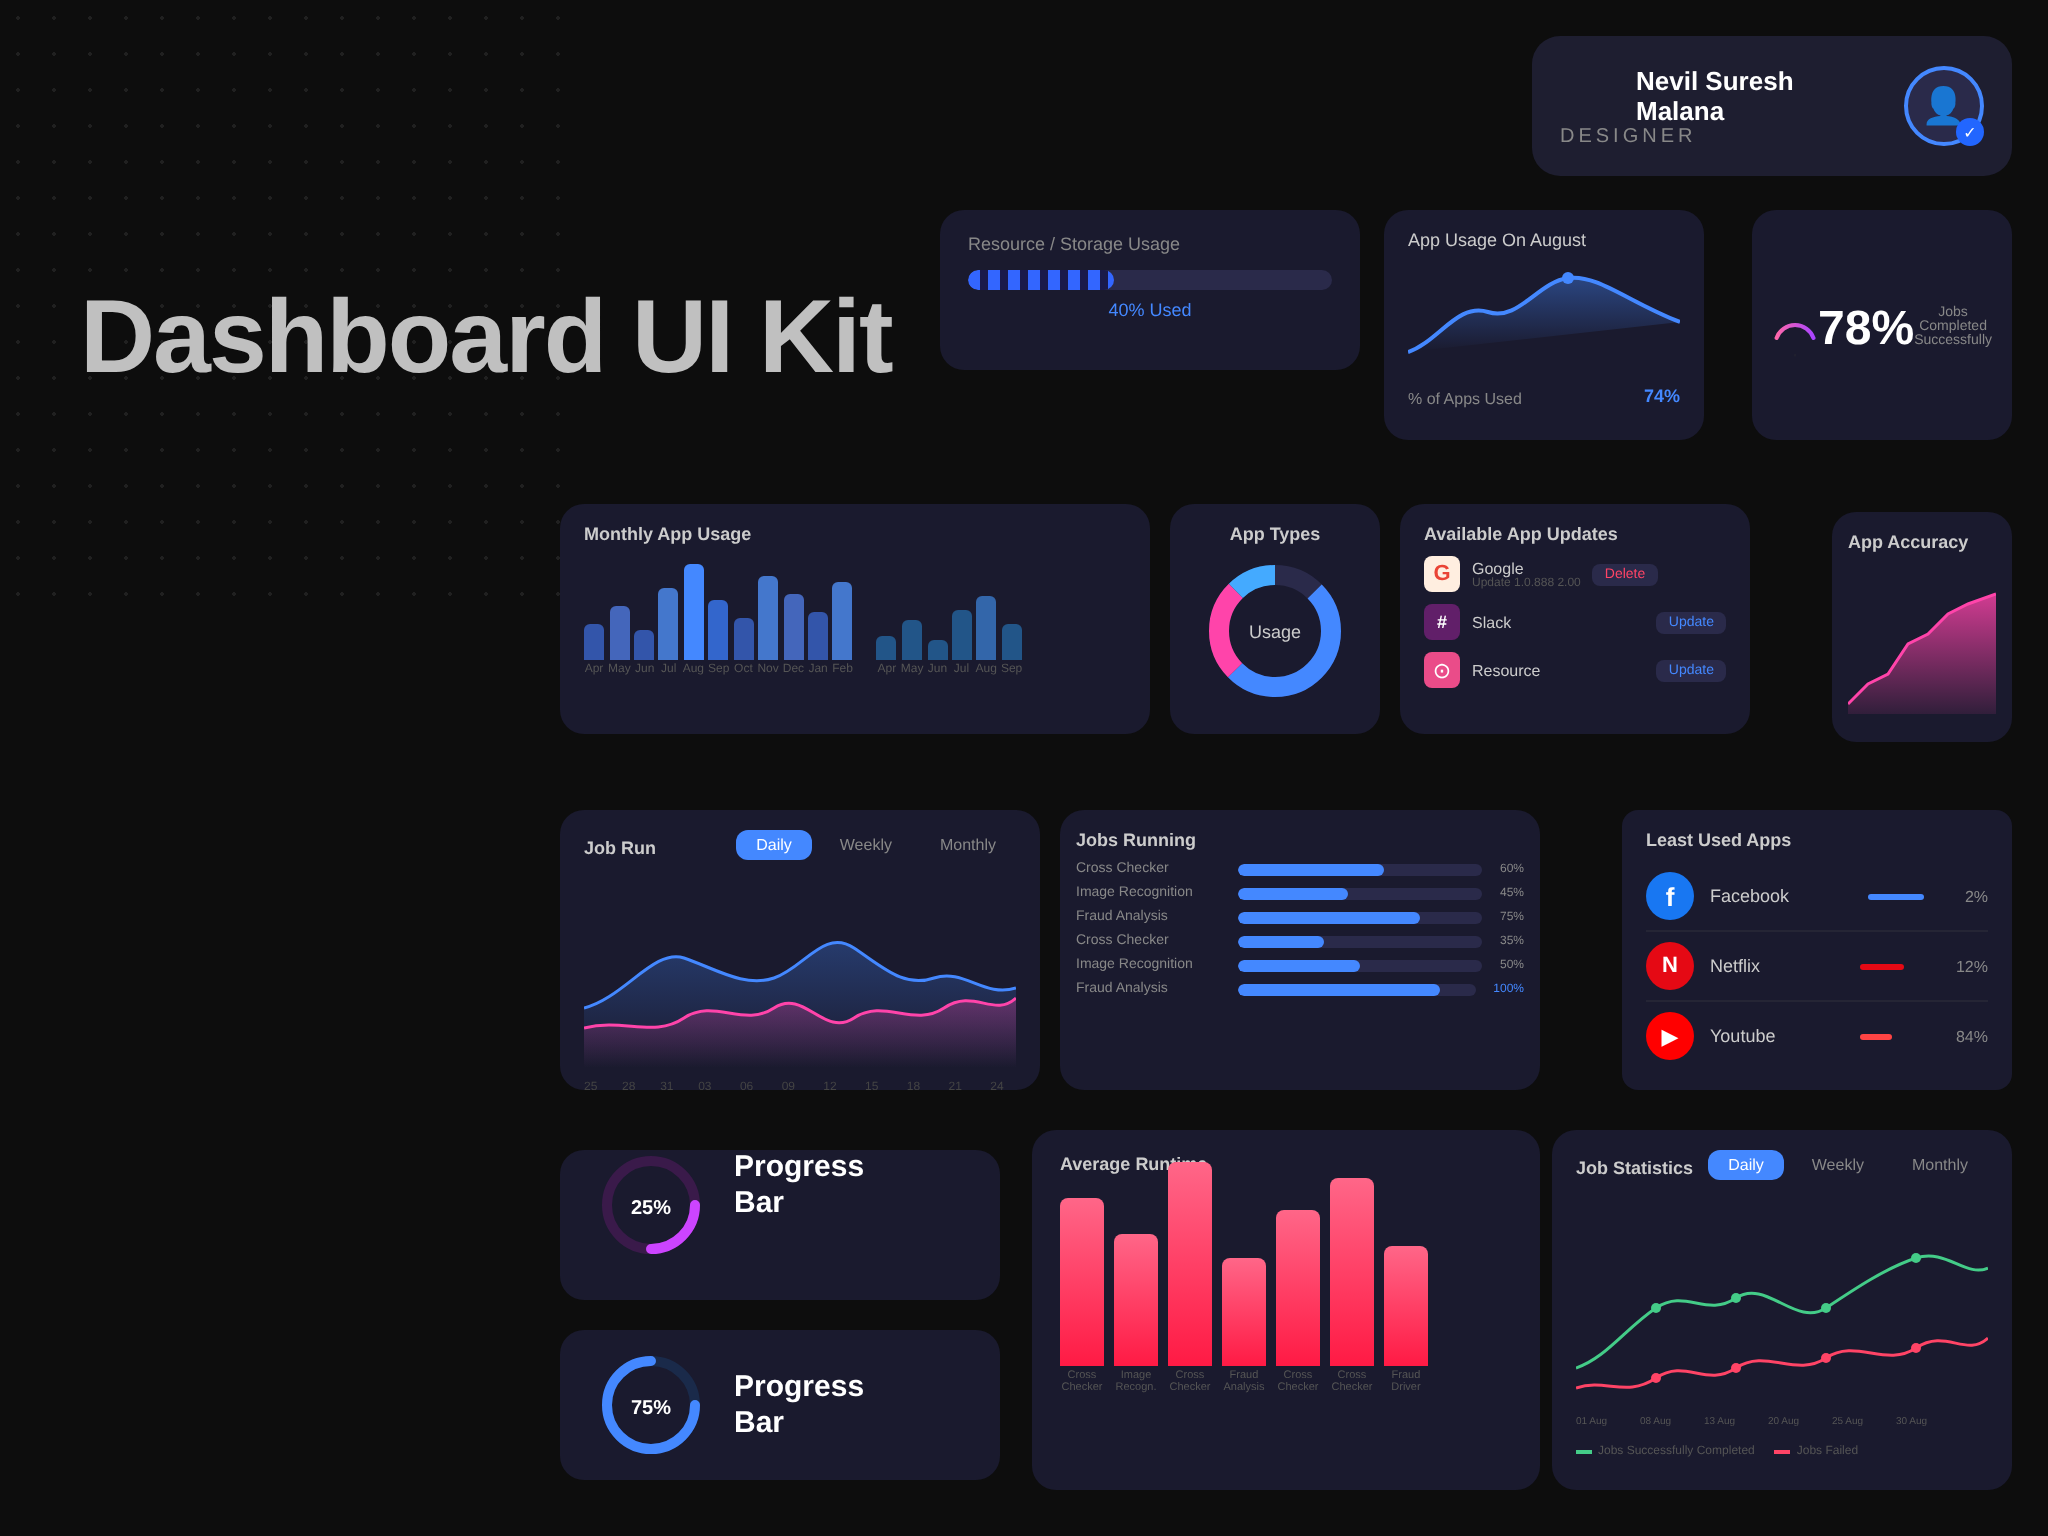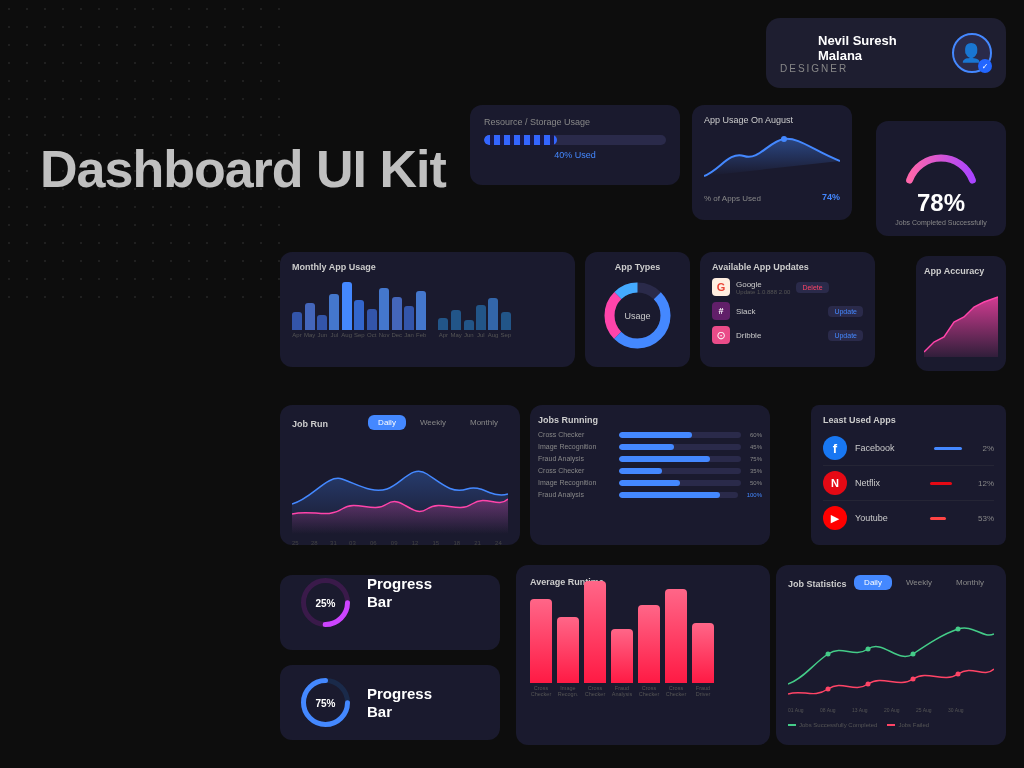--- a/index.html
+++ b/index.html
@@ -111,21 +111,21 @@
     .app-usage-legend { color: #888; font-size: 8px; margin-top: 4px; }
     .app-usage-pct { color: #4488ff; font-size: 9px; font-weight: 600; float: right; }
 
     
     .gauge-card {
       top: 105px; right: 18px;
       width: 130px; height: 115px;
       background: #1a1a2e;
       border-radius: 12px;
       padding: 10px;
-      display: flex; flex-direction: column; align-items: center; justify-content: center; margin-top: 16px;
+      display: flex; flex-direction: row; align-items: center; justify-content: center;
     }
     .gauge-pct { color: #fff; font-size: 24px; font-weight: 700; margin-top: 4px; }
     .gauge-label { color: #888; font-size: 7px; text-align: center; margin-top: 2px; }
 
     
 
     
     .monthly-card {
       top: 252px; left: 280px;
       width: 295px; height: 115px;
@@ -432,21 +432,21 @@
       <span style="color:#fff;font-weight:700;font-size:9px;">#</span>
     </div>
     <div class="update-name">Slack</div>
     <div class="update-btn">Update</div>
   </div>
 
   <div class="update-row">
     <div class="update-icon" style="background:#ea4c89;">
       <span style="color:#fff;font-size:11px;">⊙</span>
     </div>
-    <div class="update-name">Dribble</div>
+    <div class="update-name">Resource</div>
     <div class="update-btn">Update</div>
   </div>
 </div>
 
 <div class="accuracy-card card">
   <div class="section-title">App Accuracy</div>
   <svg width="74" height="75" viewBox="0 0 74 75">
     <defs>
       <linearGradient id="accGrad" x1="0" y1="0" x2="0" y2="1">
         <stop offset="0%" stop-color="#ff44aa" stop-opacity="0.8"></stop>
@@ -571,21 +571,21 @@
   </div>
 
   <div class="app-row">
     <div class="app-circle" style="background:#ff0000;">
       <span style="color:#fff;font-size:11px;">▶</span>
     </div>
     <div class="app-name">Youtube</div>
     <div class="app-bar-container">
       <div class="app-mini-bar" style="width:40%;background:#ff4444;"></div>
     </div>
-    <span style="color:#888;font-size:8px;">53%</span>
+    <span style="color:#888;font-size:8px;">84%</span>
   </div>
 </div>
 
 <div class="progress-card-25 card">
   <svg width="55" height="55" viewBox="0 0 55 55">
     <circle cx="27.5" cy="27.5" r="22" fill="none" stroke="#3a1a4a" stroke-width="5"></circle>
     <circle cx="27.5" cy="27.5" r="22" fill="none" stroke="#cc44ff" stroke-width="5" stroke-dasharray="34.5 138" stroke-dashoffset="-34.5" transform="rotate(-90 27.5 27.5)" stroke-linecap="round"></circle>
     <text x="27.5" y="32" text-anchor="middle" fill="#fff" font-size="10" font-weight="700" font-family="Arial">25%</text>
   </svg>
   <div class="progress-label">

